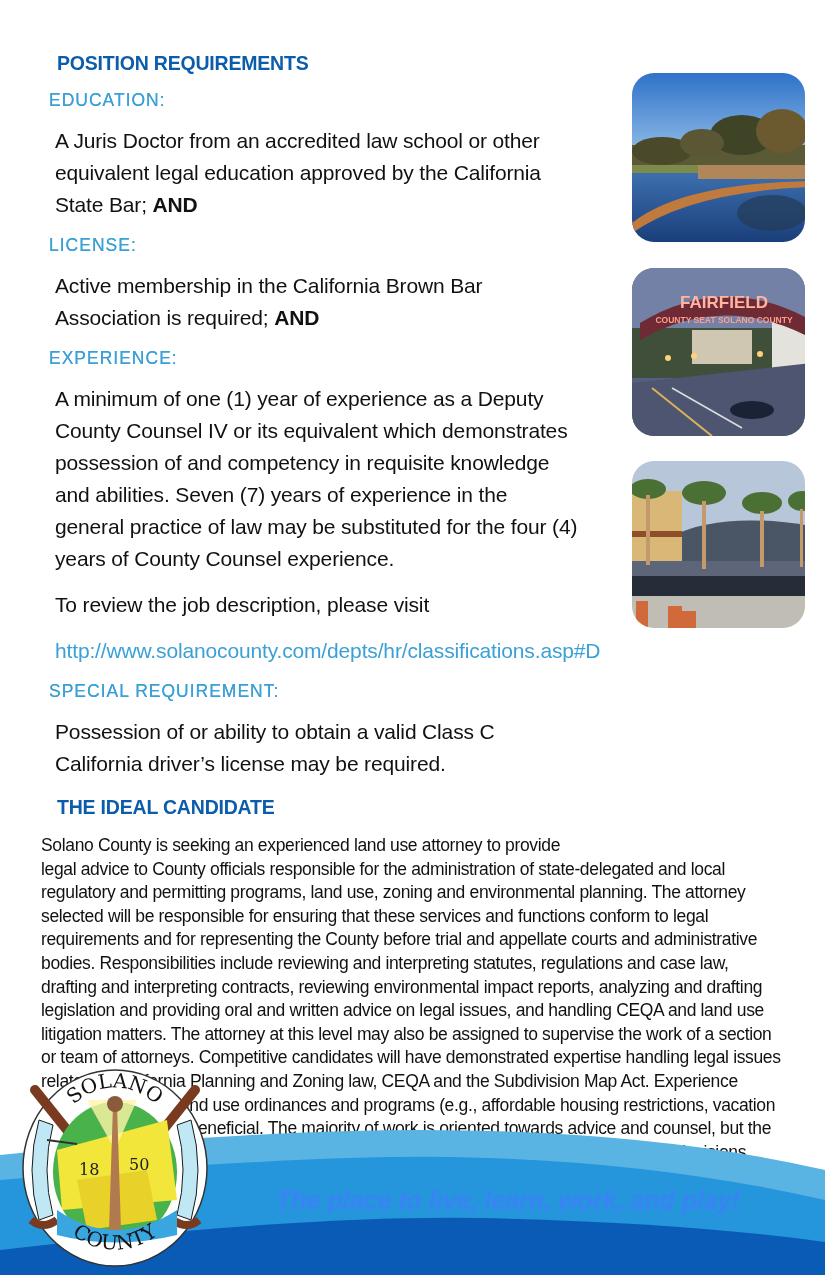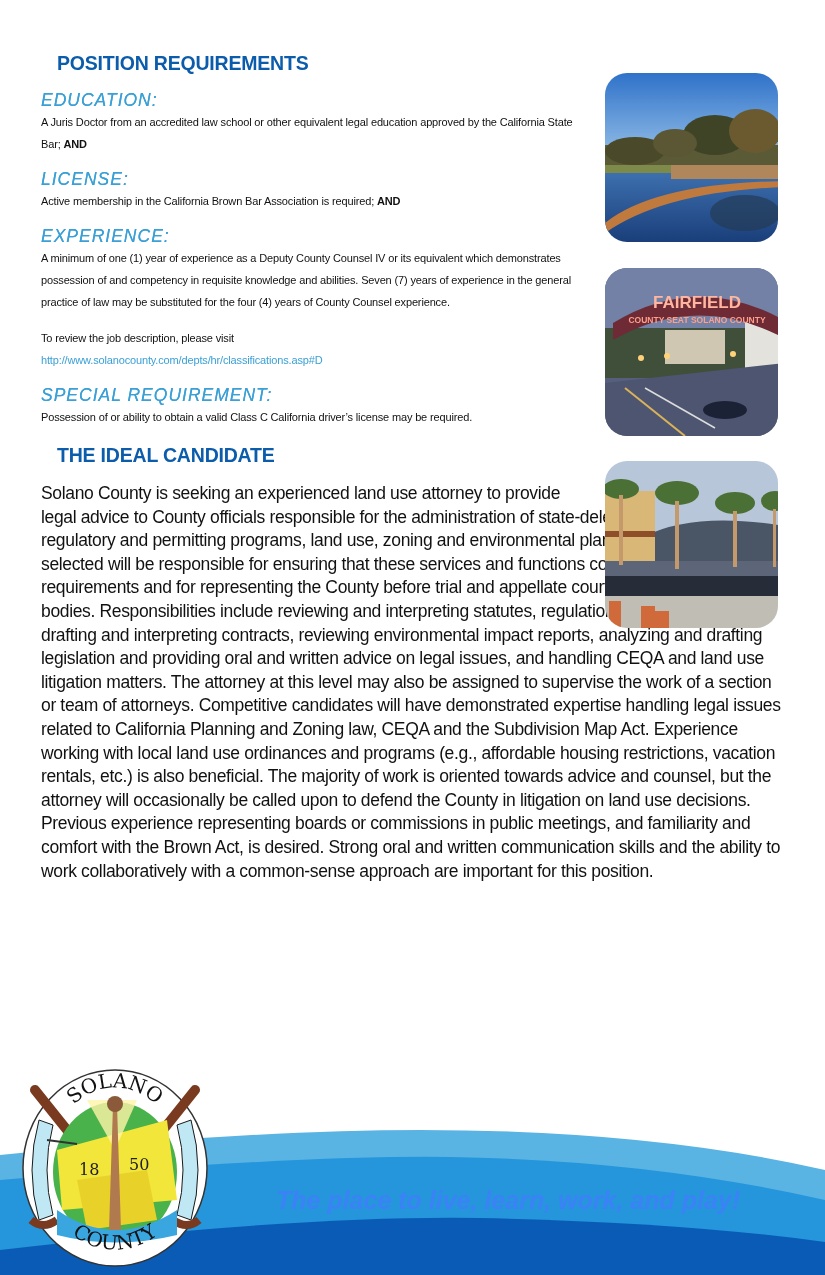--- a/index.html
+++ b/index.html
@@ -2,29 +2,29 @@
 <html><head>
 <meta charset="utf-8">
 <style>
   html, body { margin: 0; padding: 0; background: #ffffff; }
   body { width: 825px; height: 1275px; position: relative; overflow: hidden;
          font-family: "Liberation Sans", sans-serif; color: #111; }
   .content { position: absolute; left: 41px; top: 36px; width: 745px; }
   .h1 { color: #0b5cab; font-weight: bold; font-size: 19.5px; line-height: 22px;
         letter-spacing: -0.2px; margin: 16px; }
   .h2 { color: #3aa0d6; font-size: 17.5px; line-height: 21px; letter-spacing: 1px;
-        margin: 0; font-weight: normal; text-shadow: 0 0 0.4px #3aa0d6; font-style: italic; }
-  .para { font-size: 11px; line-height: 22px; margin: 0; letter-spacing: -0.15px; }
+        margin: 8px; font-weight: normal; text-shadow: 0 0 0.4px #3aa0d6; }
+  .para { font-size: 21px; line-height: 32px; margin: 14px; letter-spacing: -0.15px; }
   .narrow { width: 552px; }
   .block { margin-bottom: 14px; }
   .and { font-weight: bold; }
   .link { color: #3aa0d6; text-decoration: none; display: block; }
   .ideal-body { font-size: 17.5px; line-height: 23.6px; letter-spacing: -0.35px; margin: 0; }
   .float-spacer { float: right; width: 200px; height: 52px; }
-  .photo { position: absolute; left: 605px; width: 173px; border-radius: 22px; overflow: hidden; }
+  .photo { position: absolute; left: 632px; width: 173px; border-radius: 22px; overflow: hidden; }
   .photo svg { display: block; }
   .footer { position: absolute; left: 0; top: 1110px; width: 825px; height: 165px; }
   .tagline { position: absolute; left: 276px; top: 1186px; color: #3b82f6; font-style: italic;
              font-weight: bold; font-size: 25px; letter-spacing: 0px; white-space: nowrap; }
   .logo { position: absolute; left: 17px; top: 1060px; width: 196px; height: 210px; }
 </style>
 </head>
 <body>
 
 <div class="content">

